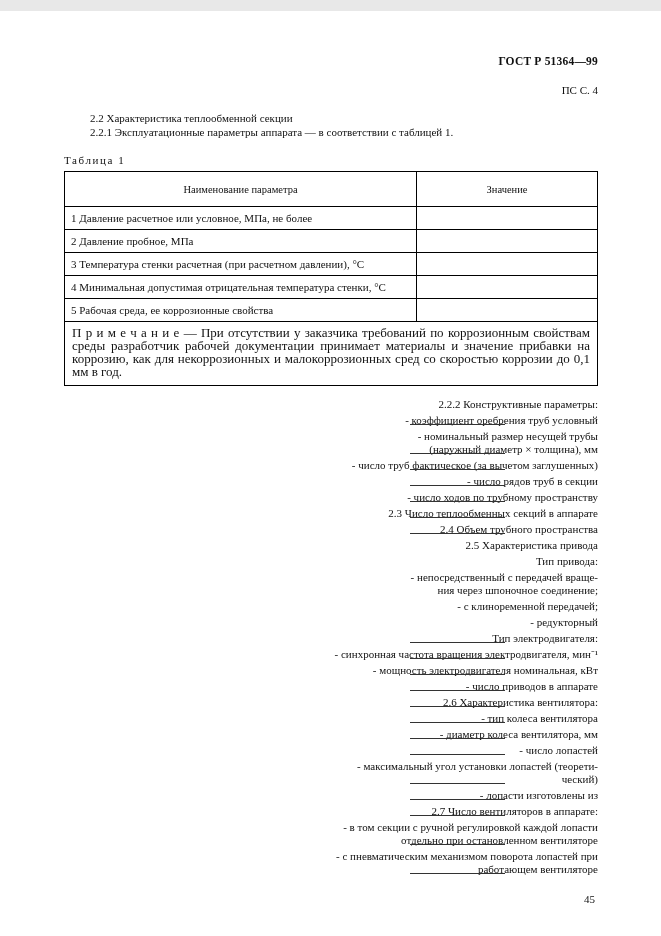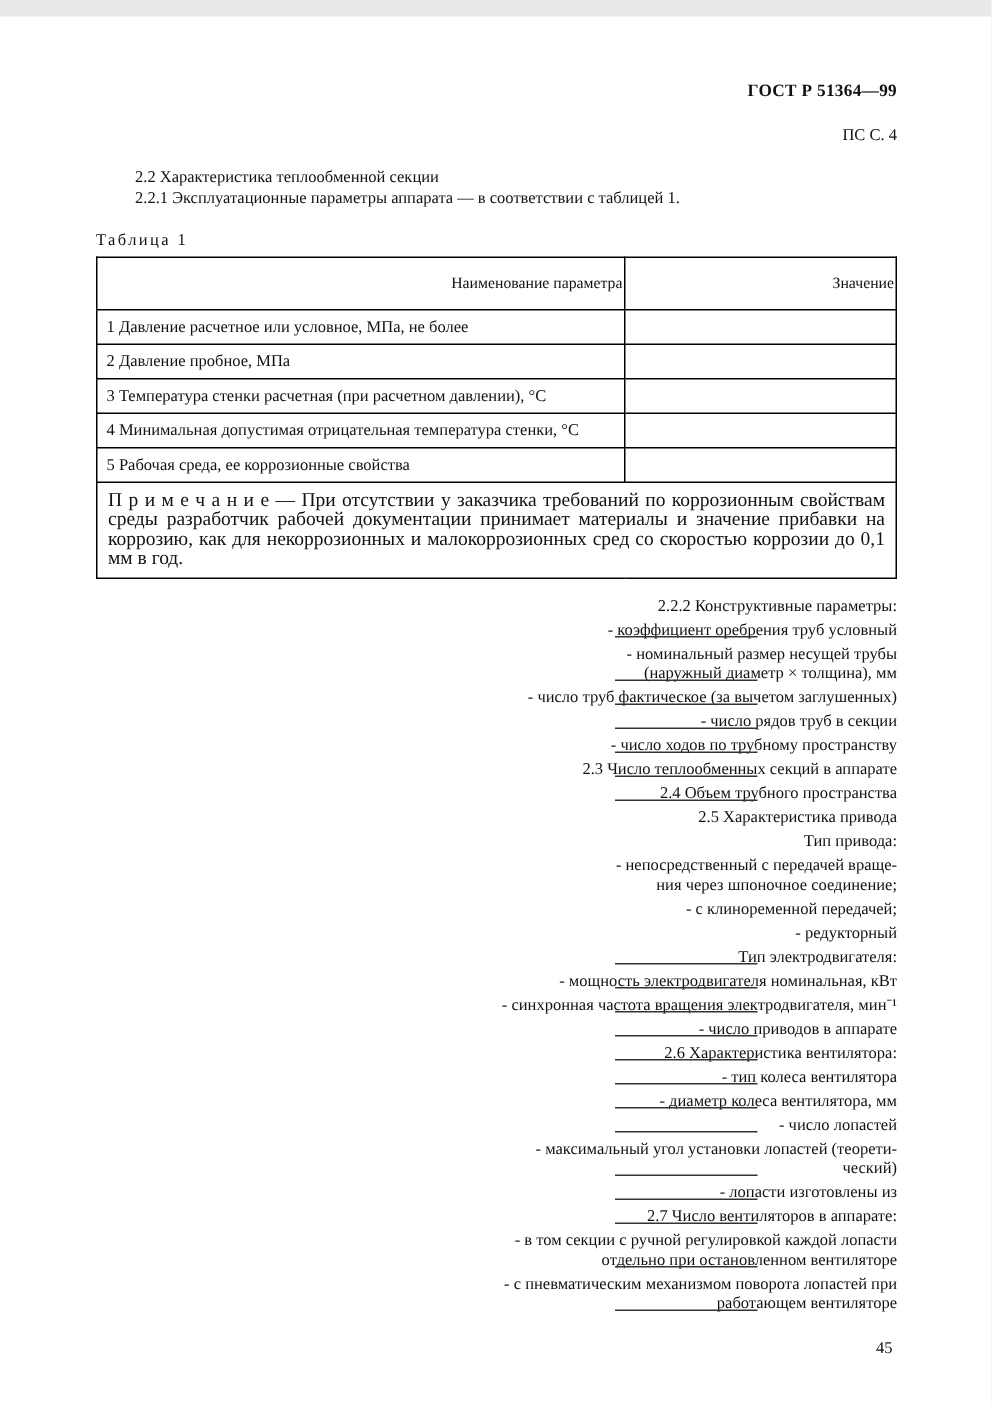--- a/index.html
+++ b/index.html
@@ -19,21 +19,21 @@
   .doc-number { font-size: 11.5px; font-weight: bold; letter-spacing: .2px; }
   .page-label { font-size: 11px; margin-top: 17px; }
 
   .intro { margin-top: 15px; font-size: 11px; line-height: 14px; }
   .intro .para { padding-left: 26px; }
 
   .table-caption { margin-top: 15px; font-size: 11px; letter-spacing: 1.6px; }
 
   table.params { margin-top: 5px; width: 100%; border-collapse: collapse; }
   table.params th, table.params td { border: 1px solid #000; }
-  table.params th { font-size: 10.5px; font-weight: normal; height: 32px; text-align: right; vertical-align: middle; }
+  table.params th { font-size: 10.5px; font-weight: normal; height: 32px; text-align: center; vertical-align: middle; }
   td.name { font-size: 11px; padding: 3px 6px 4px; height: 15px; vertical-align: middle; }
   td.value { width: 178px; }
   td.note { font-size: 13px; line-height: 13px; text-align: justify; padding: 4px 7px 7px; }
 
   .form { margin-top: 12px; font-size: 11px; text-align: right; }
   .form-row { position: relative; margin-top: 3px; }
   .form-label { line-height: 13px; white-space: pre-line; }
   .l0 { padding-left: 26px; }
   .l1 { padding-left: 66px; text-indent: -8px; }
   .blank { position: absolute; left: 346px; bottom: 2px; width: 95px; height: 0; border-bottom: 1px solid #333; }
@@ -141,25 +141,25 @@
 ния через шпоночное соединение;</div>
         <div class="option">- с клиноременной передачей;</div>
         <div class="option">- редукторный</div>
       </div>
 
       <div class="form-row">
         <div class="form-label l0">Тип электродвигателя:</div>
         <div class="blank"></div>
       </div>
       <div class="form-row">
+        <div class="form-label l1">- синхронная частота вращения электродвигателя, мин⁻¹</div>
+        <div class="blank"></div>
+      </div>
+      <div class="form-row">
         <div class="form-label l1">- мощность электродвигателя номинальная, кВт</div>
-        <div class="blank"></div>
-      </div>
-      <div class="form-row">
-        <div class="form-label l1">- синхронная частота вращения электродвигателя, мин⁻¹</div>
         <div class="blank"></div>
       </div>
       <div class="form-row">
         <div class="form-label l1">- число приводов в аппарате</div>
         <div class="blank"></div>
       </div>
       <div class="form-row">
         <div class="form-label l0">2.6 Характеристика вентилятора:</div>
         <div class="blank"></div>
       </div>

